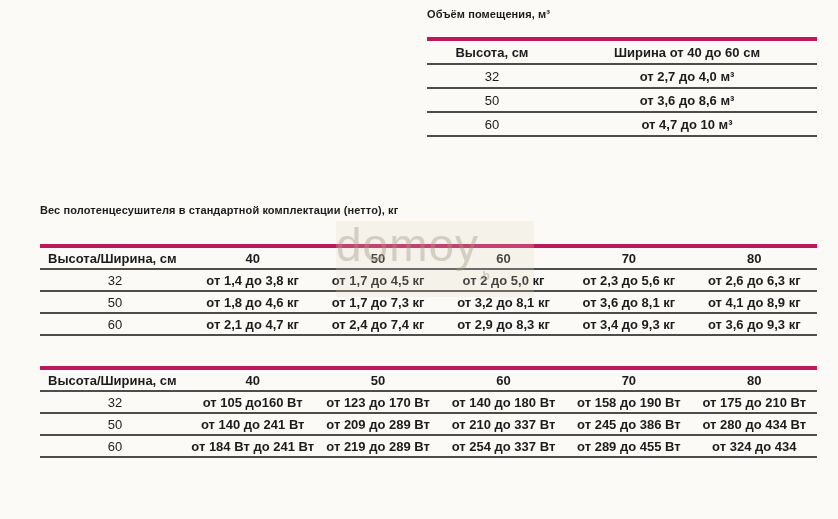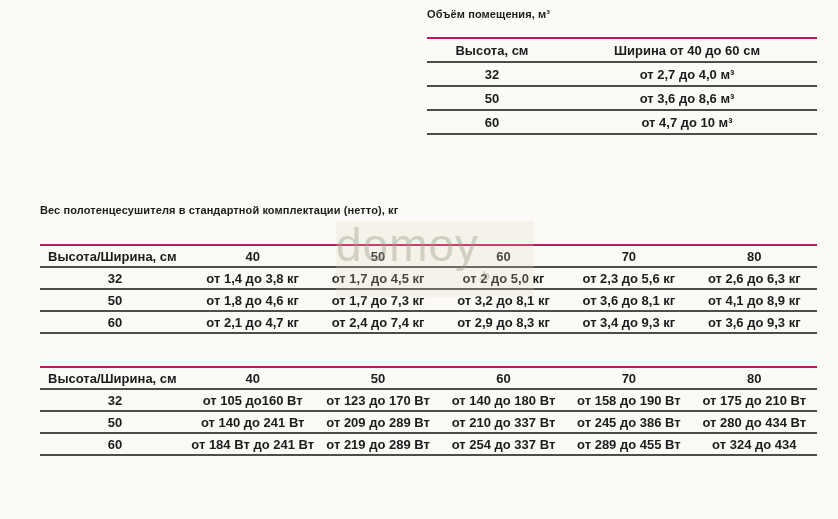--- a/index.html
+++ b/index.html
@@ -14,30 +14,30 @@
   .sec-heat{left:40px;top:366px;width:777px;}
   .tbl-title{
     font-size:11px;font-weight:bold;line-height:18px;margin:0;
     letter-spacing:.1px;
   }
   .sec-volume .tbl-title{margin-bottom:14px;}
   .sec-weight .tbl-title{margin-bottom:25px;}
   .sec-heat .tbl-title{margin-bottom:20px;}
   table.tbl{
     border-collapse:collapse;table-layout:fixed;width:100%;
-    border-top:2px solid #be185d;
+    border-top:4px solid #be185d;
   }
   table.tbl tr{border-bottom:2px solid #4d4d4d;}
   table.tbl th, table.tbl td{
     padding:0;font-size:13px;text-align:center;vertical-align:middle;
     white-space:nowrap;overflow:hidden;
   }
   table.tbl th{font-weight:bold;}
   table.tbl td{font-weight:bold;}
-  table.tbl td.first{font-weight:bold;}
+  table.tbl td.first{font-weight:normal;}
   .sec-volume table.tbl th,.sec-volume table.tbl td{height:22px;}
   .sec-weight table.tbl th,.sec-weight table.tbl td,
   .sec-heat  table.tbl th,.sec-heat  table.tbl td{height:20px;}
   .sec-weight table.tbl thead th.first,
   .sec-heat  table.tbl thead th.first{text-align:left;padding-left:8px;}
   .watermark{
     position:absolute;left:336px;top:221px;width:198px;height:76px;
     background:rgba(221,212,193,0.22);
     pointer-events:none;z-index:5;
     display:flex;align-items:flex-start;justify-content:flex-start;

